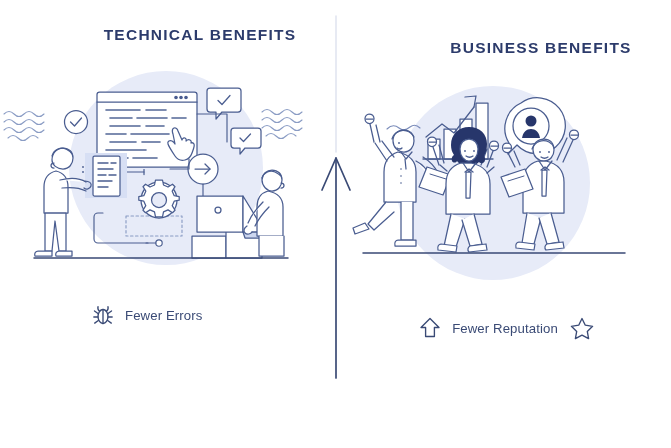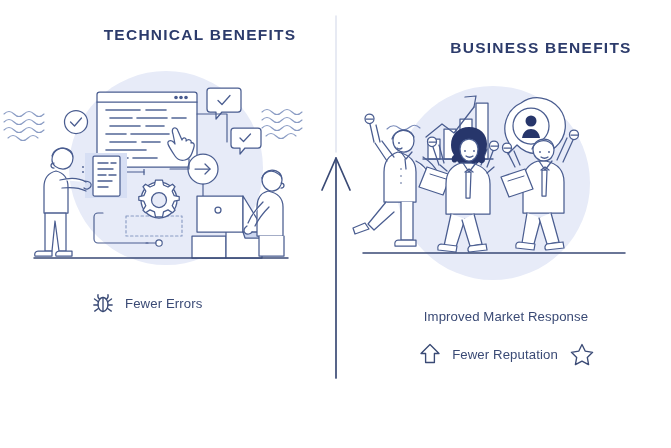--- a/index.html
+++ b/index.html
@@ -57,21 +57,21 @@
     width: 330px;
     height: 205px;
   }
   .illo svg { display: block; }
 
   
   .benefits {
     position: absolute;
     left: 0;
     width: 330px;
-    top: 284px;
+    top: 296px;
   }
   .benefit-row {
     display: flex;
     align-items: center;
     height: 38px;
   }
   .benefit-row.left-align  { padding-left: 90px; }
   .benefit-row.center-align { justify-content: center; }
 
   .benefit-icon {
@@ -452,23 +452,20 @@
             <path d="M178 161 l16 2 l-1 6 l-18 -2 c-1 -4 1 -6 3 -6 z" fill="#ffffff"></path>
             <path d="M206 163 l16 -2 l1 6 l-18 2 c-2 -2 -1 -5 1 -6 z" fill="#ffffff"></path>
           </g>
 
           <path d="M22 172 h262" stroke="#3a4a75" stroke-width="1.5"></path>
         </g>
       </svg>
     </div>
 
     <div class="benefits">
-      <div class="benefit-row center-align">
-        <span class="benefit-label">Improved Market Response</span>
-      </div>
 
       <div class="benefit-row center-align">
         <svg class="benefit-icon gap-r" viewBox="0 0 26 26">
           <g fill="none" stroke="#3a4a75" stroke-width="1.35" stroke-linecap="round" stroke-linejoin="round">
             <path d="M13 3.5 L22 12.5 h-4.6 v9 h-8.8 v-9 H4 Z"></path>
           </g>
         </svg>
         <span class="benefit-label">Fewer Reputation</span>
         <svg class="benefit-icon gap-l" viewBox="0 0 26 26">
           <g fill="none" stroke="#3a4a75" stroke-width="1.35" stroke-linecap="round" stroke-linejoin="round">

